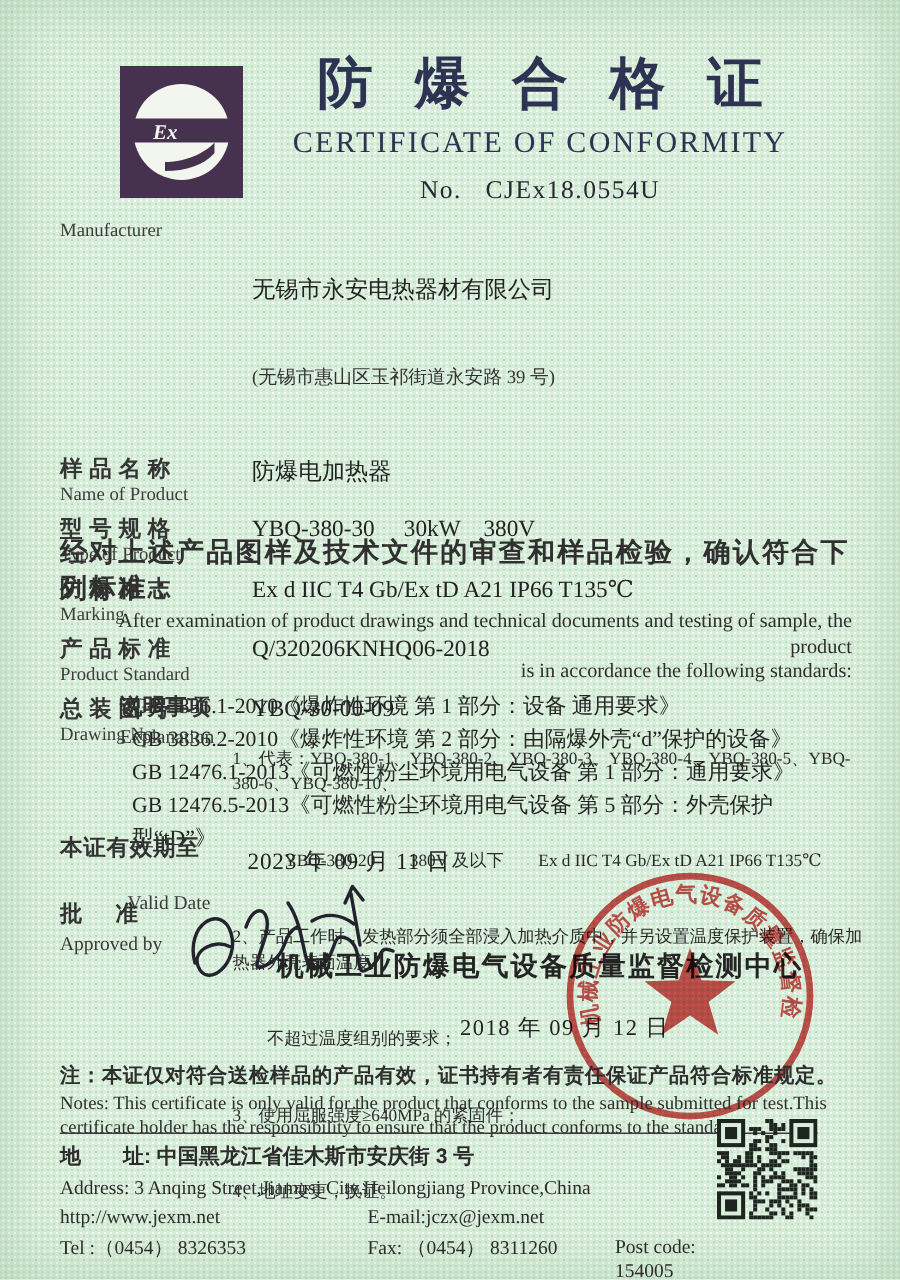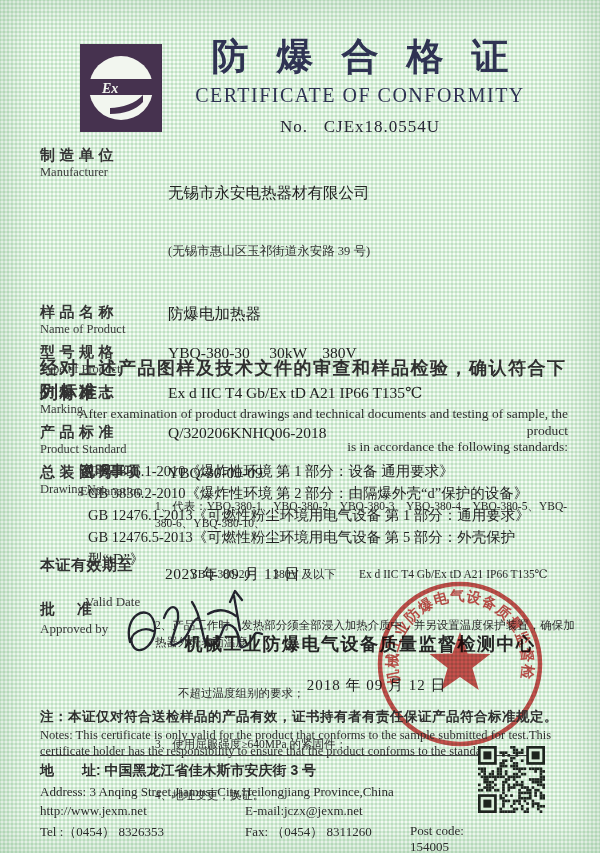--- a/index.html
+++ b/index.html
@@ -99,21 +99,20 @@
 
   <div class="abs title-block">
     <div class="title-cn">防爆合格证</div>
     <div class="title-en">CERTIFICATE OF CONFORMITY</div>
     <div class="cert-no pre">No.   CJEx18.0554U</div>
   </div>
 
   <div class="abs fields">
     <div class="field-row">
       <div class="f-label">
-        <div class="f-cn">制造单位</div>
         <div class="f-en">Manufacturer</div>
       </div>
       <div class="f-value pre">
         <div>无锡市永安电热器材有限公司</div>
         <div class="sub">(无锡市惠山区玉祁街道永安路 39 号)</div>
       </div>
     </div>
     <div class="field-row">
       <div class="f-label">
         <div class="f-cn">样品名称</div>

